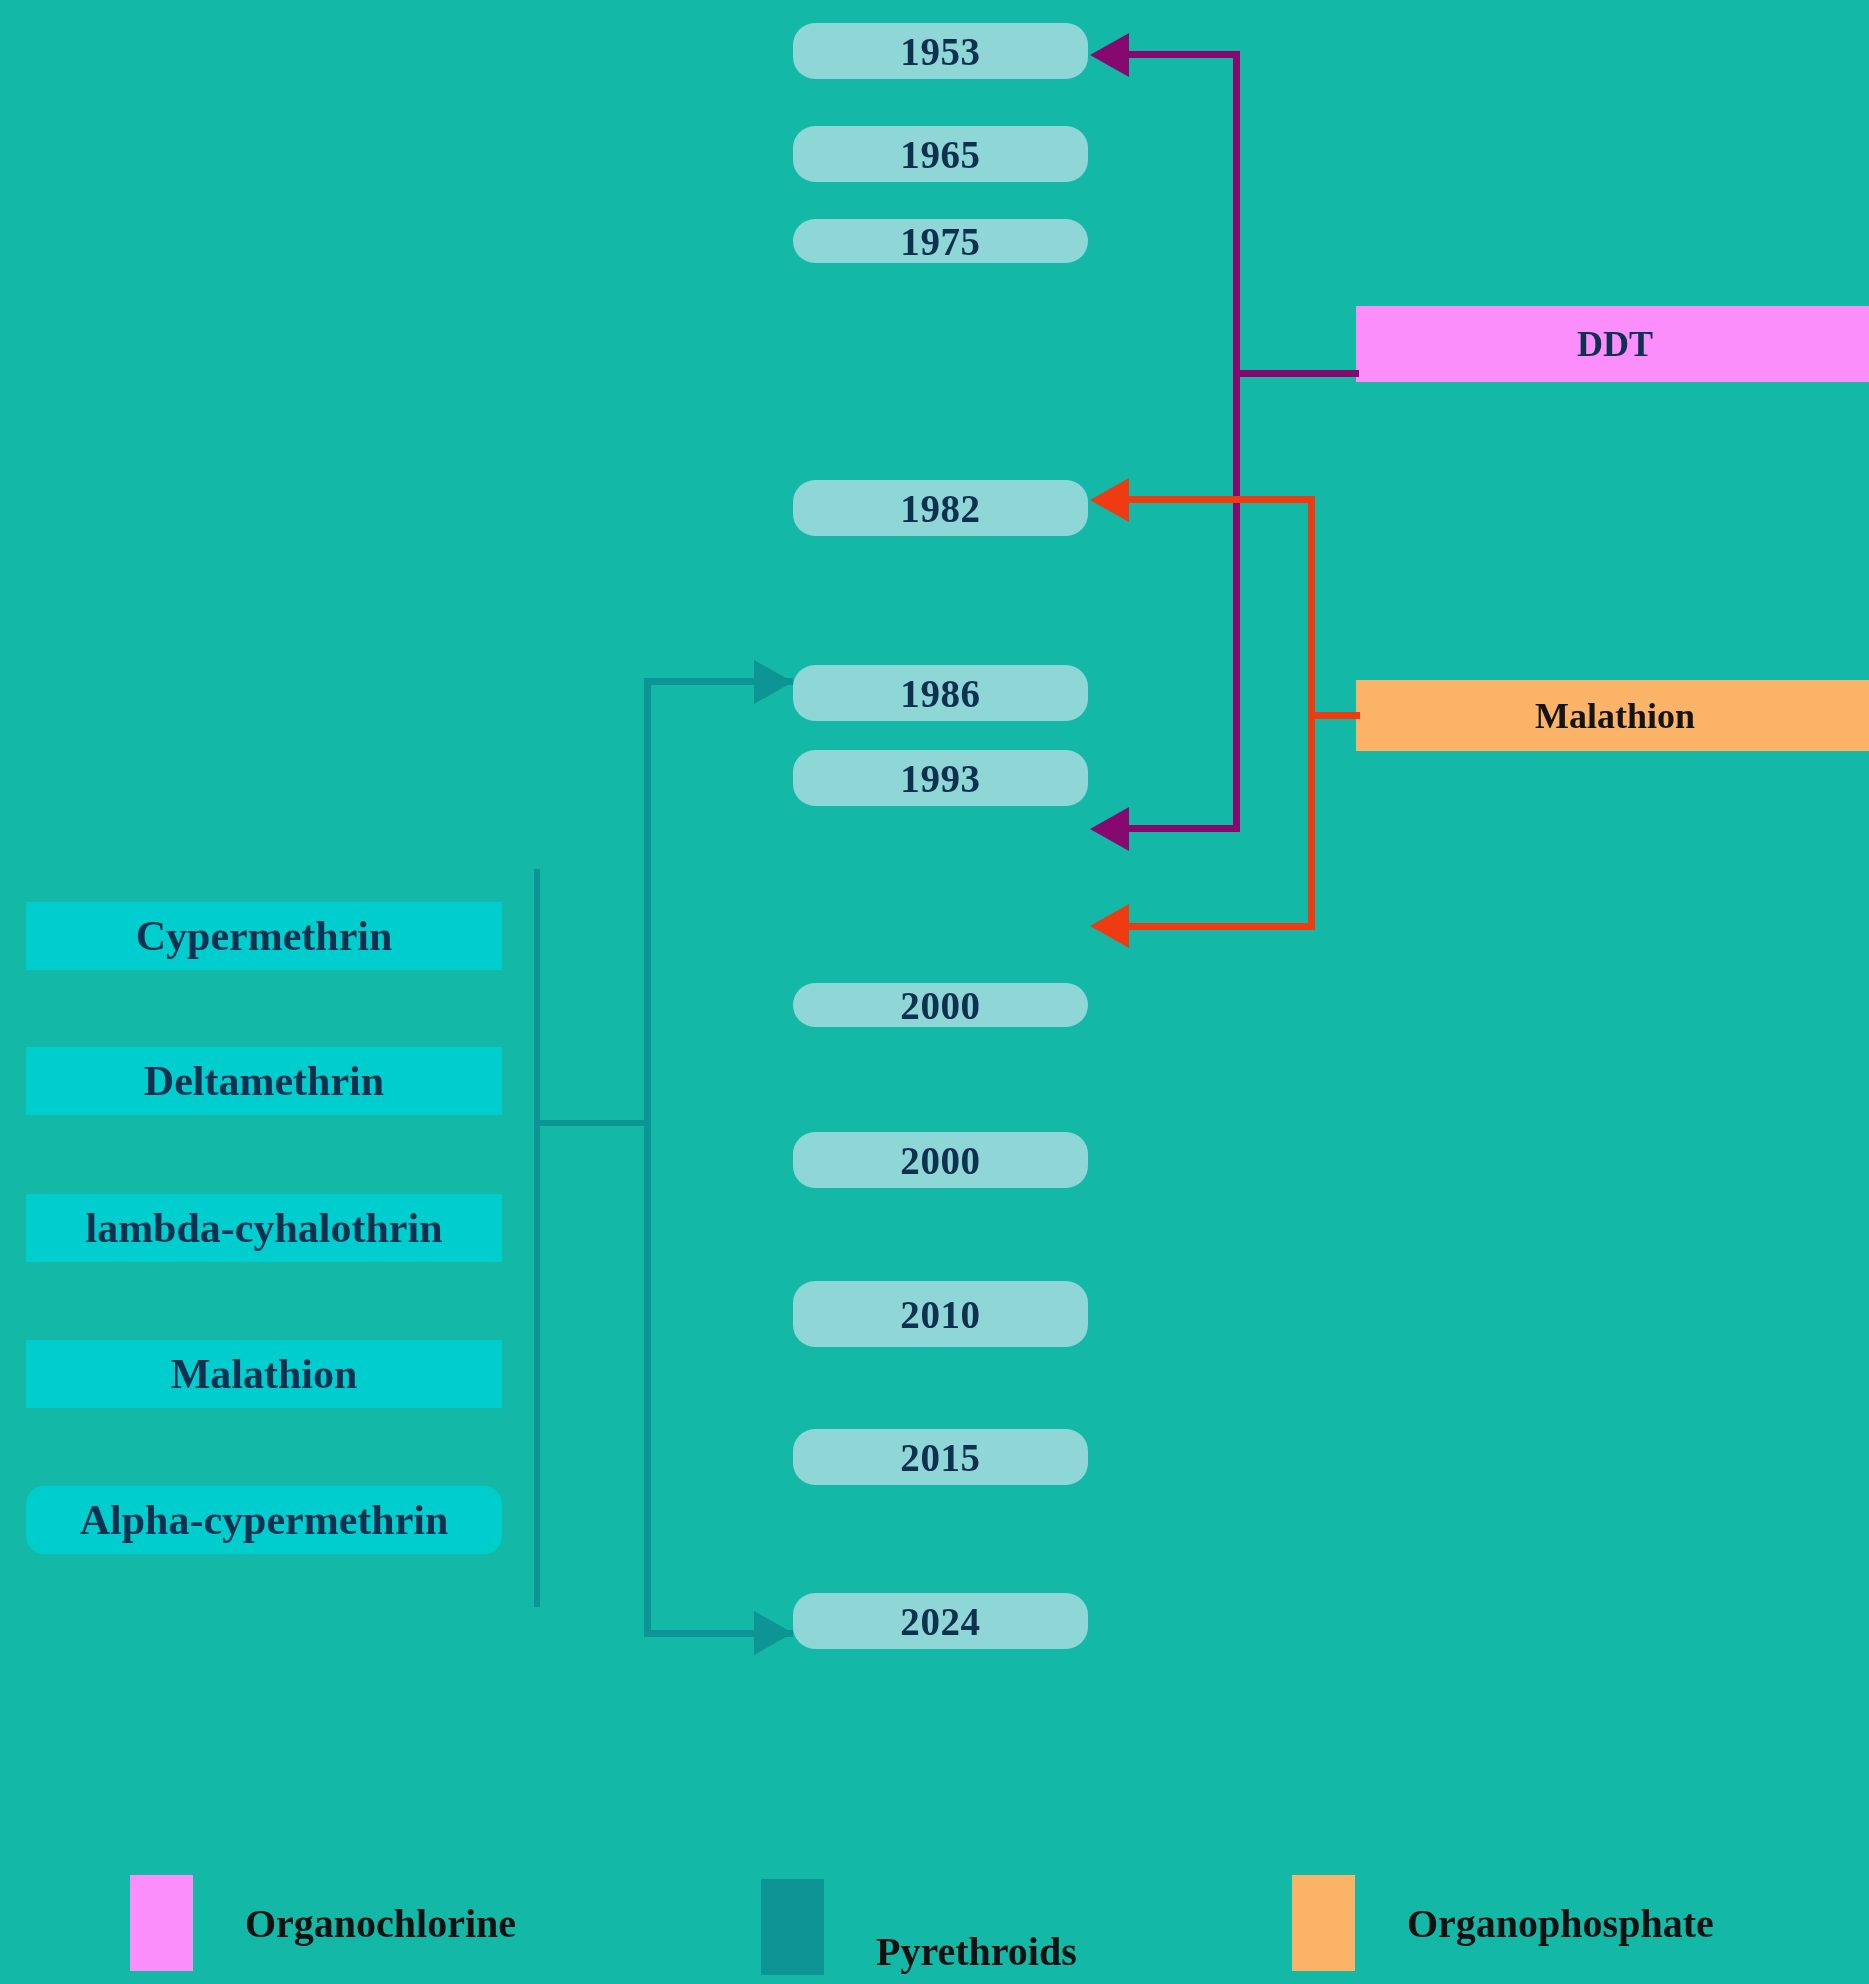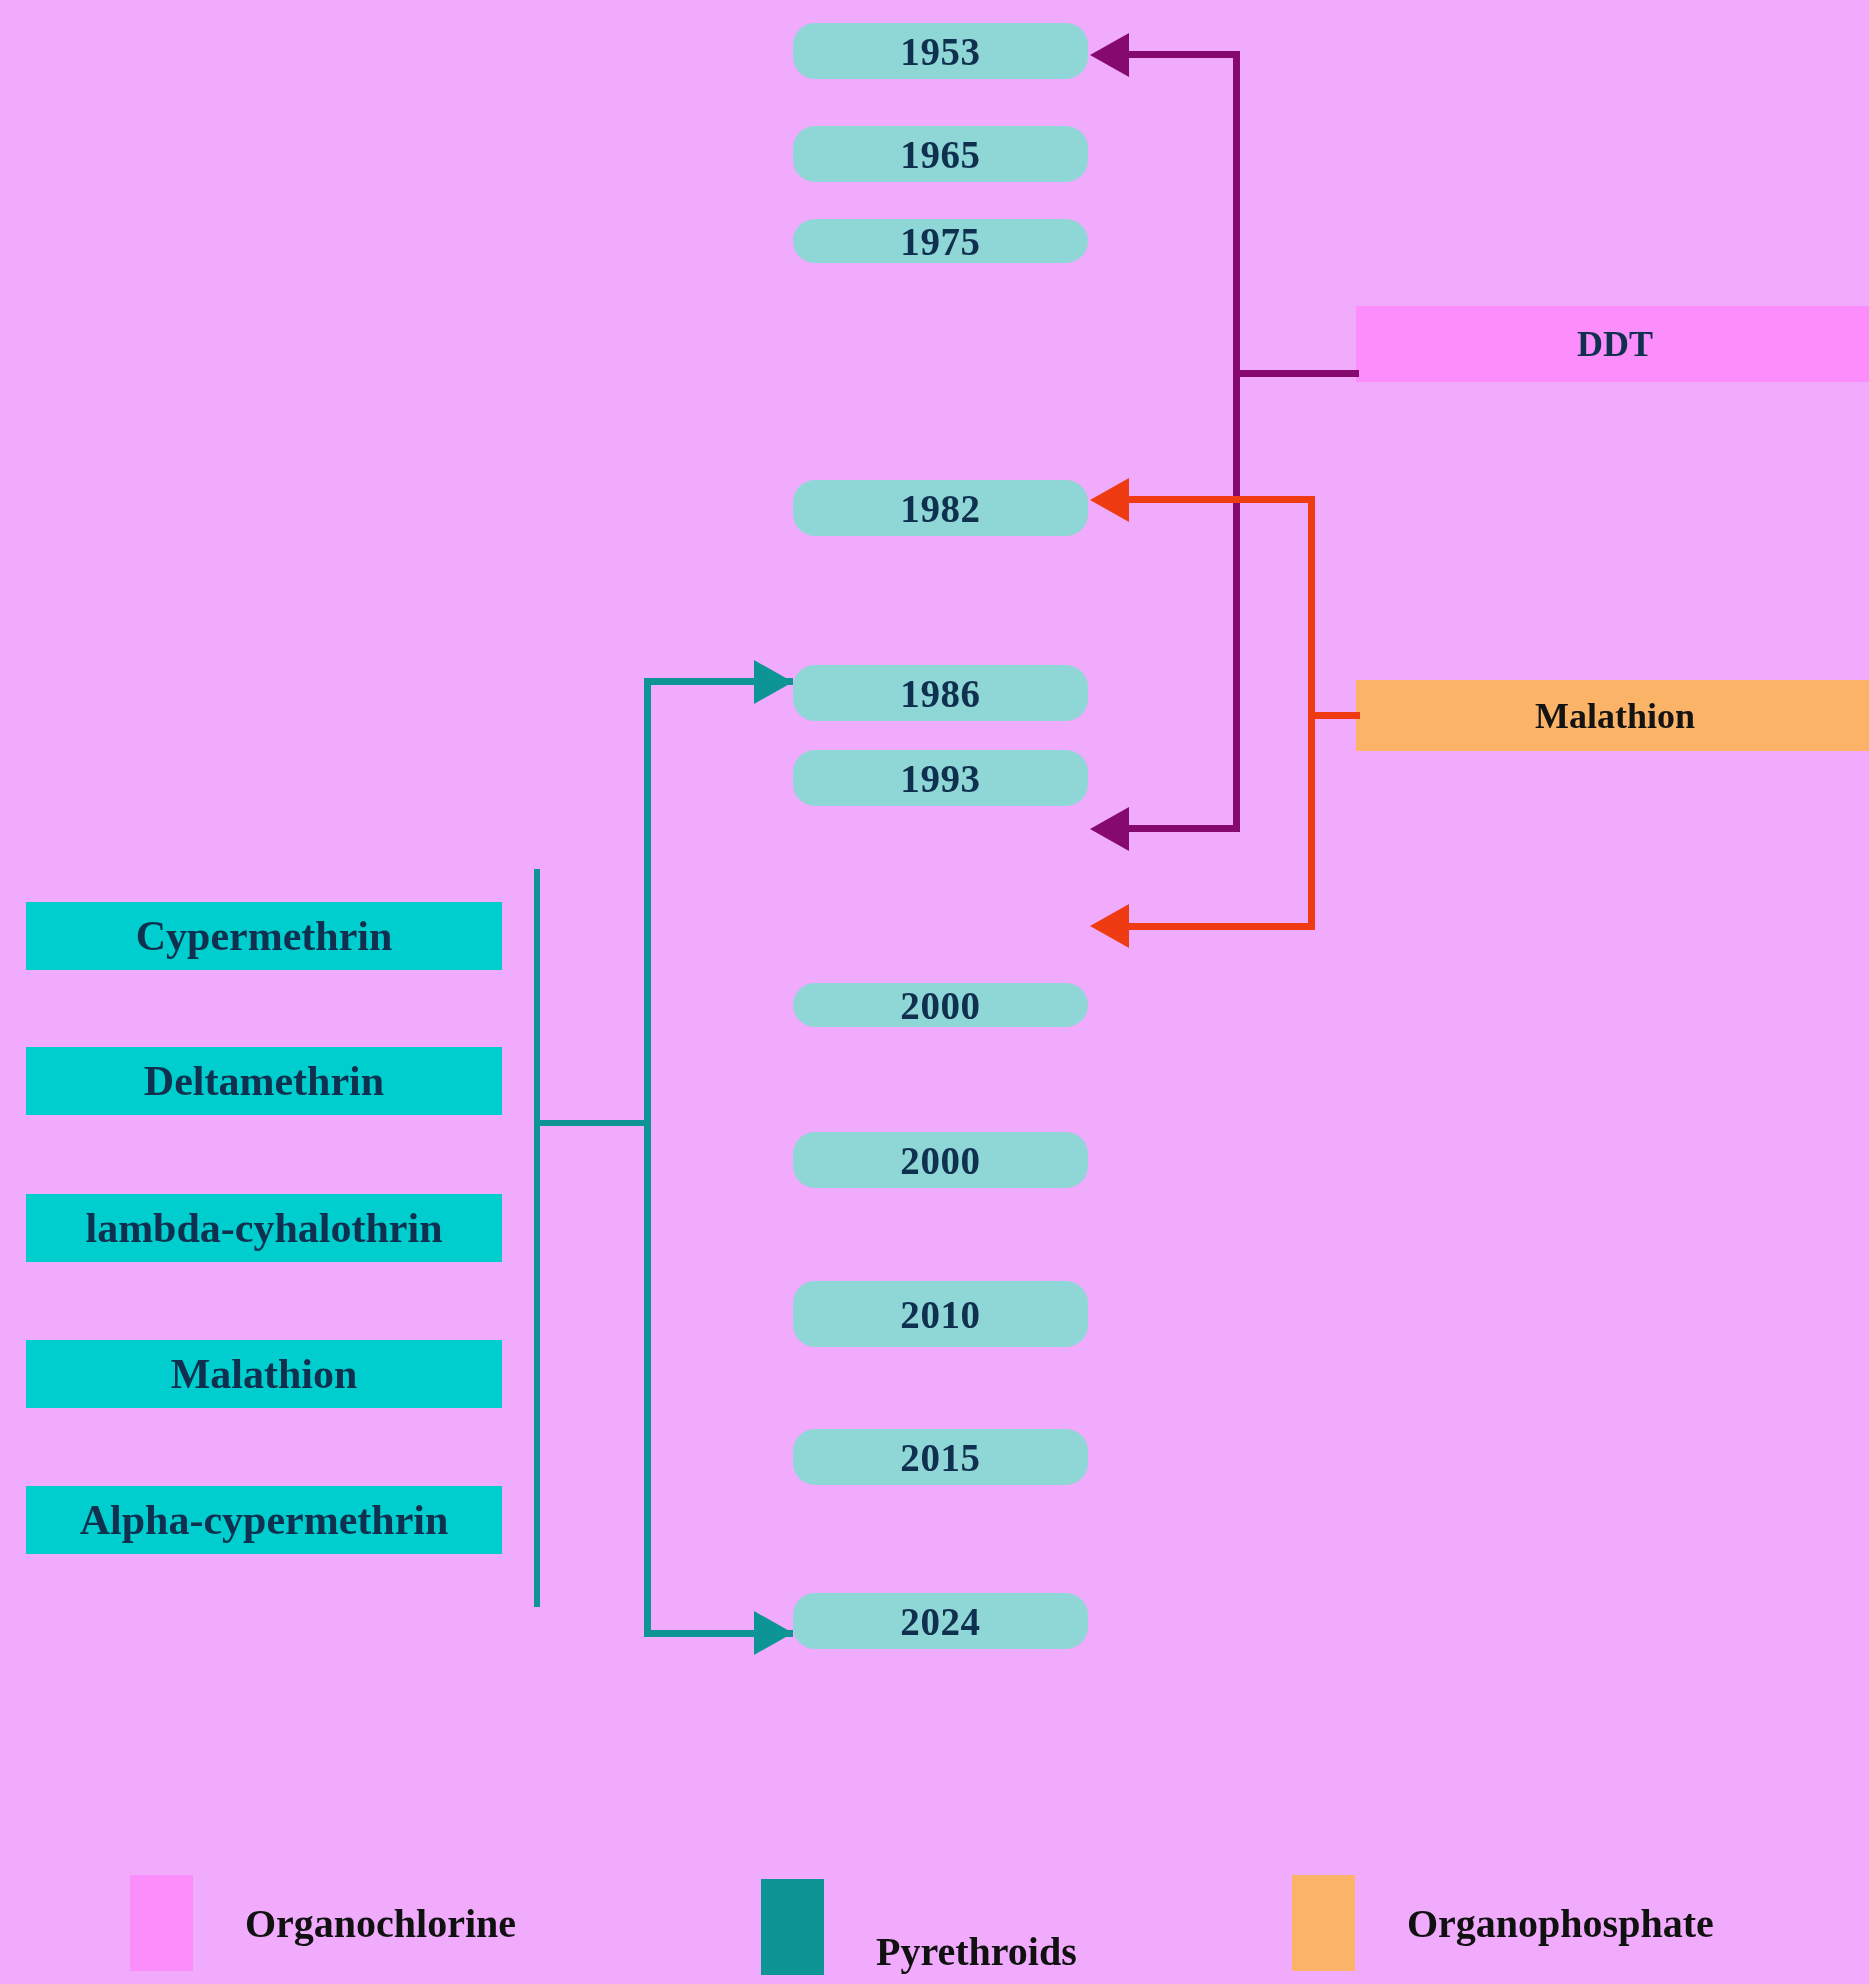--- a/index.html
+++ b/index.html
@@ -4,21 +4,21 @@
 <style>
   html, body {
     margin: 0;
     padding: 0;
     background: #ffffff;
   }
   #canvas {
     position: relative;
     width: 1869px;
     height: 1985px;
-    background: #f0abfc;
+    background: #14b8a6;
     font-family: "Liberation Serif", "DejaVu Serif", serif;
     overflow: hidden;
   }
 
   
   .year-box {
     position: absolute;
     left: 793px;
     width: 295px;
     background: #8fd6d6;
@@ -168,21 +168,21 @@
   <div class="year-box" style="top:1593px;height:56px;">2024</div>
 
   <div class="pest-box" style="top:902px;">Cypermethrin</div>
 
   <div class="pest-box" style="top:1047px;">Deltamethrin</div>
 
   <div class="pest-box" style="top:1194px;">lambda-cyhalothrin</div>
 
   <div class="pest-box" style="top:1340px;">Malathion</div>
 
-  <div class="pest-box" style="top:1486px;">Alpha-cypermethrin</div>
+  <div class="pest-box" style="top:1486px;border-radius:18px;">Alpha-cypermethrin</div>
 
   <div class="chem-box chem-ddt">DDT</div>
 
   <div class="chem-box chem-malathion">Malathion</div>
 
   <div class="seg h-seg purple" style="left:1233px; top:370px; width:126px;"></div>
 
   <div class="seg v-seg purple" style="left:1233px; top:51px; height:781px;"></div>
 
   <div class="seg h-seg purple" style="left:1128px; top:51px; width:109px;"></div>

